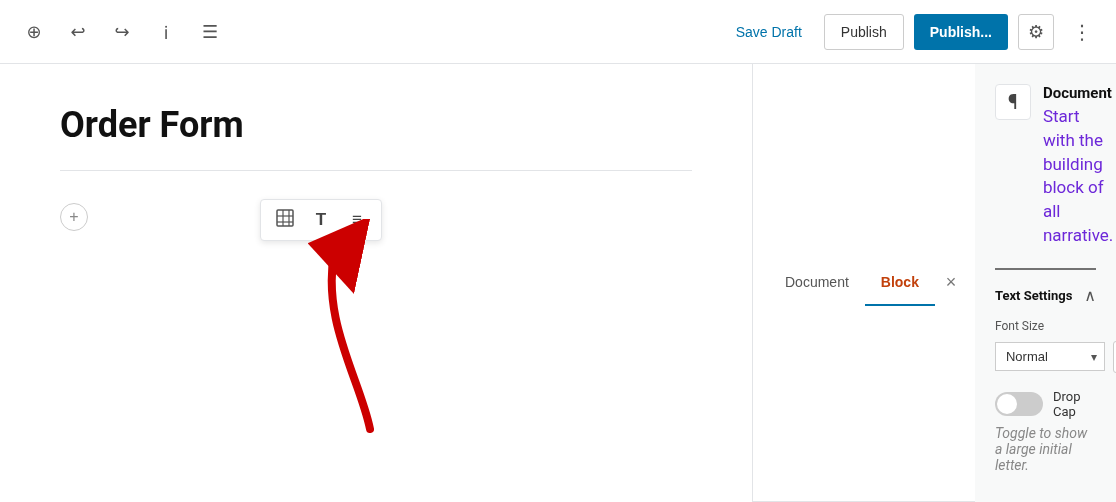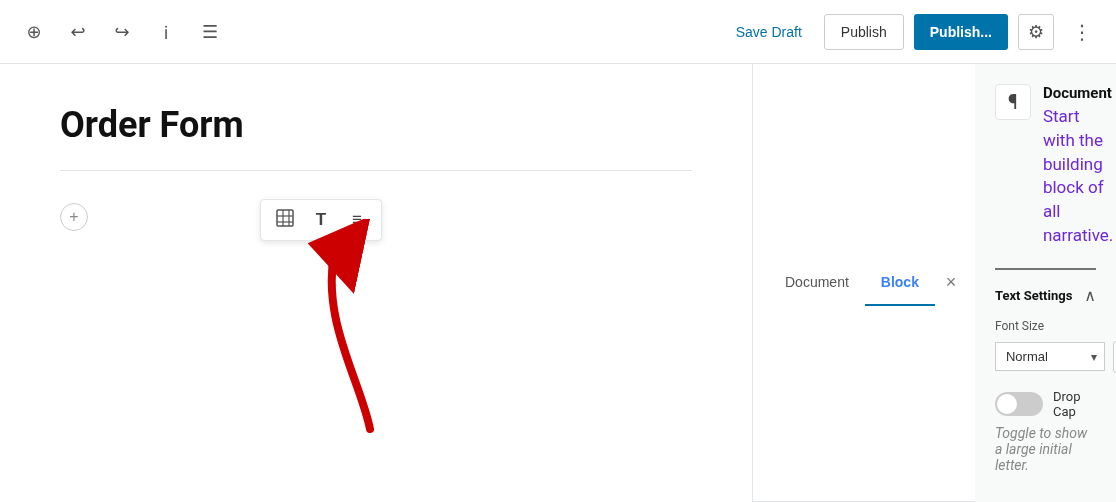--- a/index.html
+++ b/index.html
@@ -94,21 +94,21 @@
     }
     .sidebar-tabs {
       display: flex; border-bottom: 1px solid #e2e4e7; background: #fff;
       padding: 0 16px; padding-right: 8px; align-items: center;
     }
     .sidebar-tab {
       padding: 14px 16px; font-size: 14px; cursor: pointer;
       color: #555; border-bottom: 2px solid transparent; margin-bottom: -1px;
       background: none; border-top: none; border-left: none; border-right: none;
     }
-    .sidebar-tab.active { color: #3b82f6; border-bottom: 2px solid #0073aa; font-weight: 600; }
+    .sidebar-tab.active { color: #c2410c; border-bottom: 2px solid #0073aa; font-weight: 600; }
     .sidebar-close {
       margin-left: auto; background: none; border: none; cursor: pointer;
       font-size: 18px; color: #777; width: 32px; height: 32px;
       display: flex; align-items: center; justify-content: center;
     }
     .sidebar-content { padding: 20px; overflow-y: auto; }
 
     
     .block-info { display: flex; align-items: flex-start; gap: 12px; margin-bottom: 20px; }
     .block-icon {

